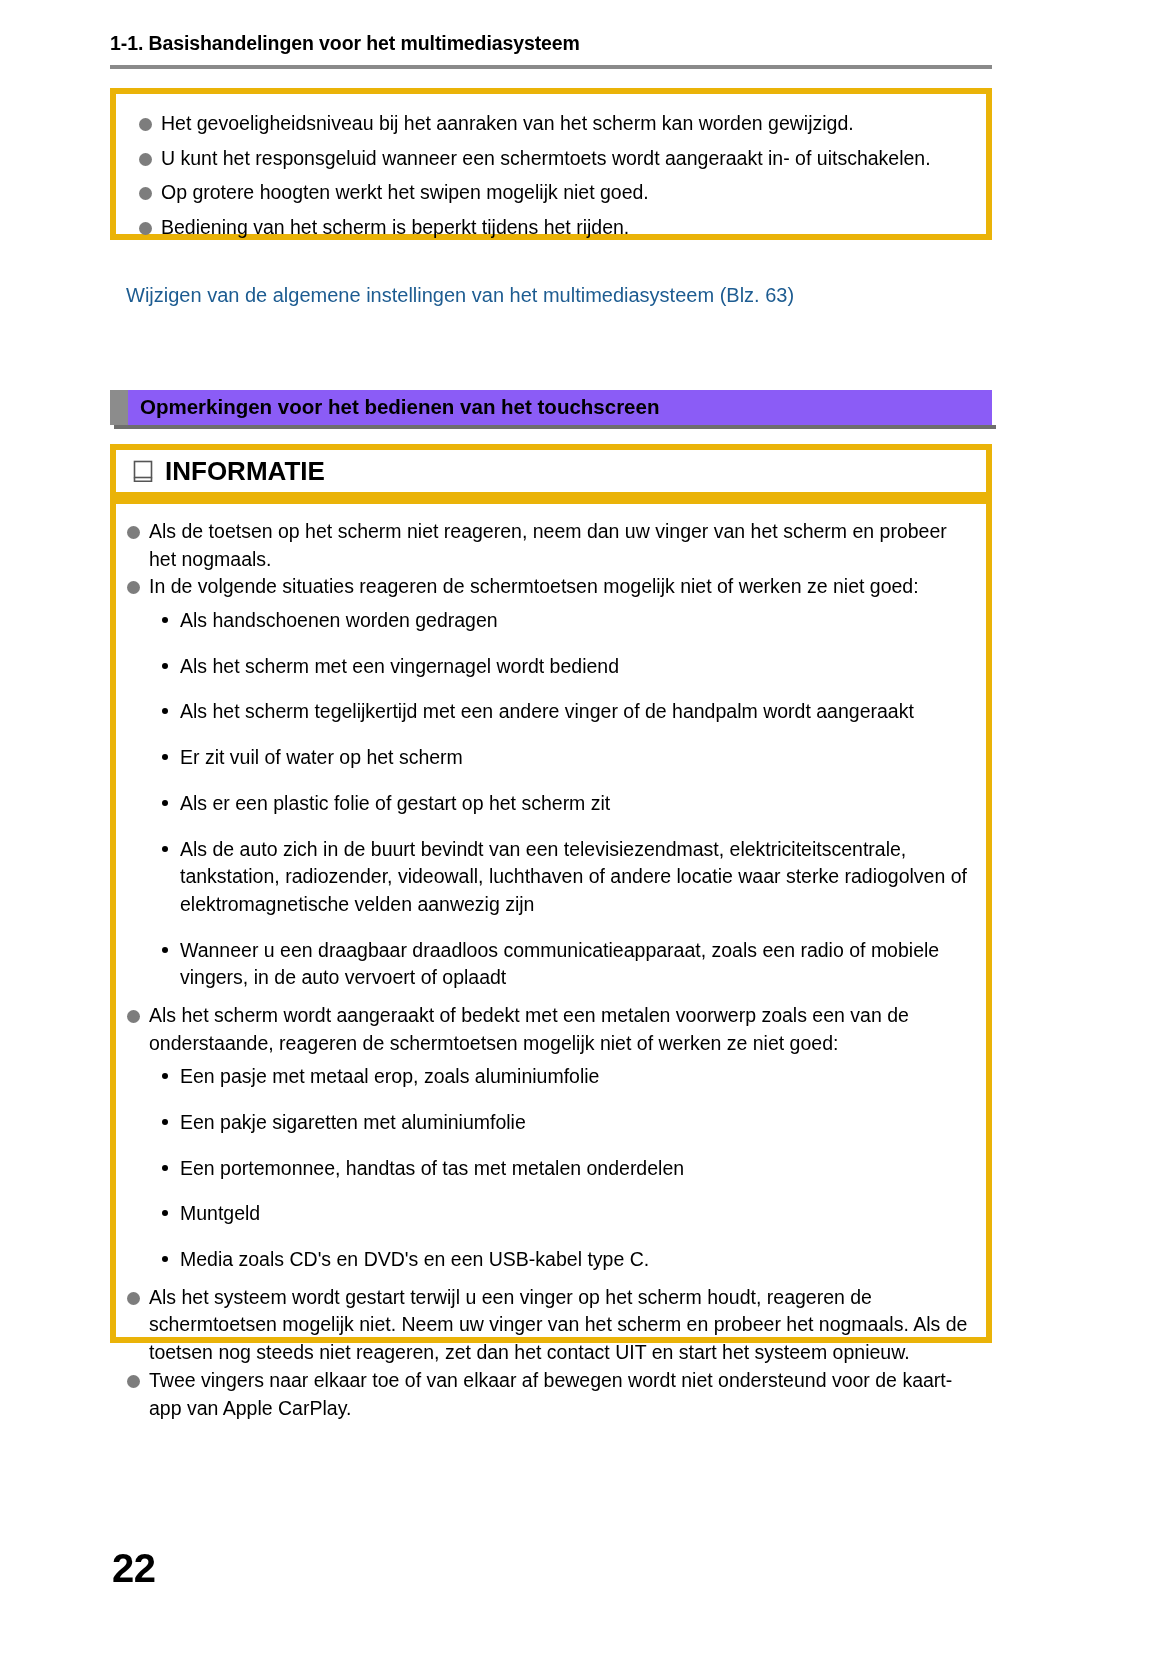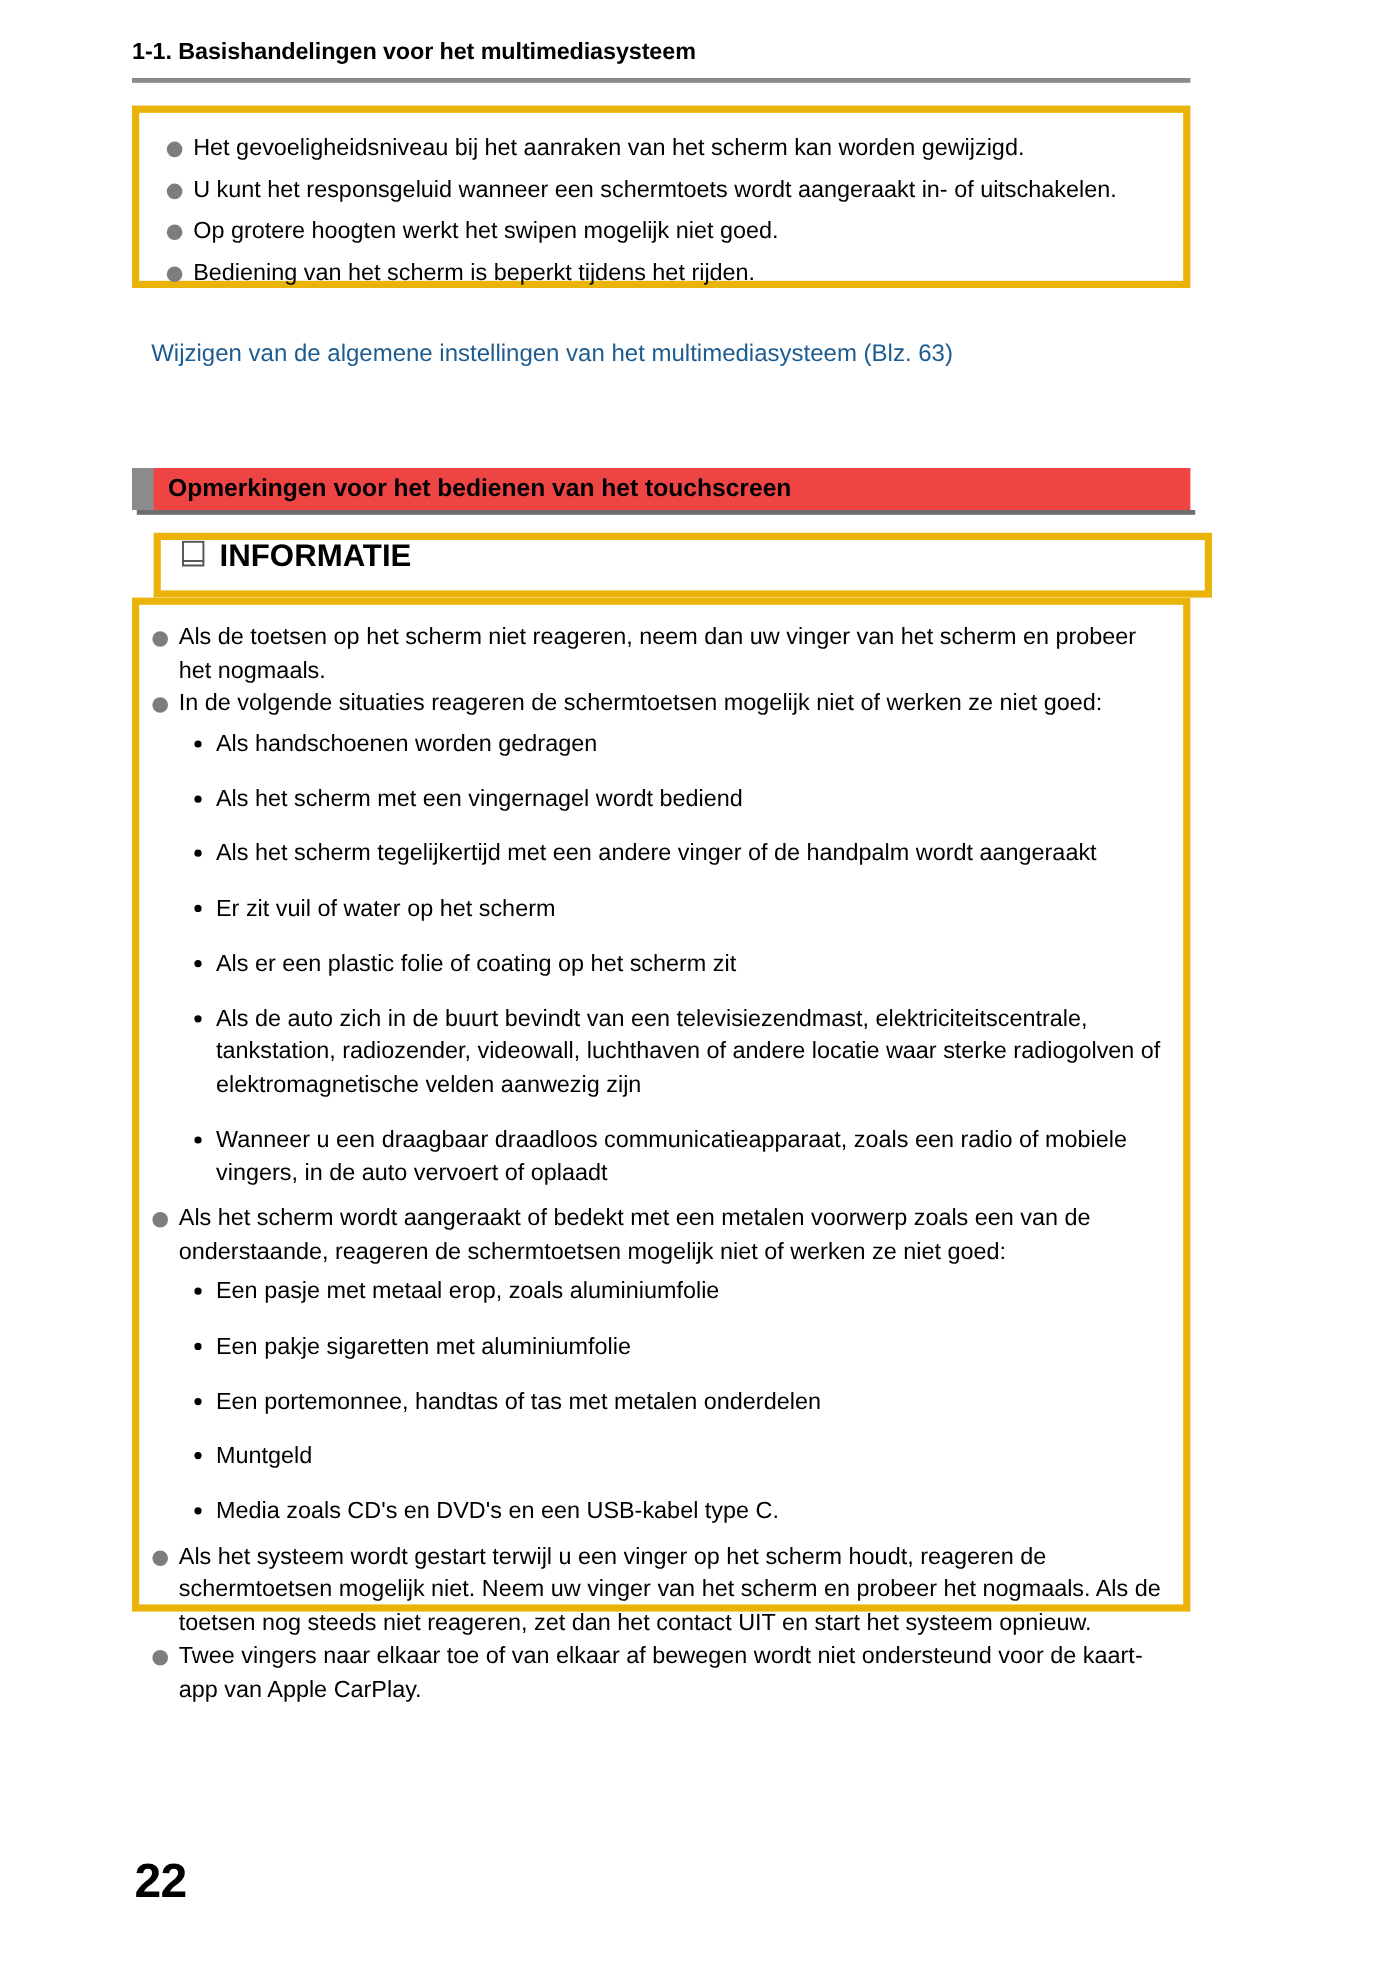--- a/index.html
+++ b/index.html
@@ -129,21 +129,21 @@
     color: #1d5c91;
   }
 
   
   .section-bar {
     position: absolute;
     left: 110px;
     top: 390px;
     width: 882px;
     height: 35px;
-    background: #ef4444;
+    background: #8b5cf6;
     display: flex;
     align-items: center;
   }
   .section-bar .left-tab {
     width: 18px;
     height: 35px;
     background: #8c8c8c;
     flex: 0 0 auto;
   }
   .section-bar .sec-title {
@@ -157,25 +157,26 @@
     position: absolute;
     left: 114px;
     top: 425px;
     width: 882px;
     height: 4px;
     background: #6e6e6e;
   }
 
   
   .info-head-box {
-    left: 128px;
+    left: 110px;
     top: 444px;
     width: 882px;
     height: 54px;
     display: flex;
+    align-items: center;
   }
   .info-icon {
     margin-left: 17px;
     margin-right: 11px;
     width: 21px;
     height: 23px;
     flex: 0 0 auto;
     display: block;
   }
   .info-title {
@@ -303,21 +304,21 @@
           <li>
             <span class="sdot"></span>
             <span>Als het scherm tegelijkertijd met een andere vinger of de handpalm wordt aangeraakt</span>
           </li>
           <li>
             <span class="sdot"></span>
             <span>Er zit vuil of water op het scherm</span>
           </li>
           <li>
             <span class="sdot"></span>
-            <span>Als er een plastic folie of coating op het scherm zit</span>
+            <span>Als er een plastic folie of gestart op het scherm zit</span>
           </li>
           <li>
             <span class="sdot"></span>
             <span>Als de auto zich in de buurt bevindt van een televisiezendmast, elektriciteitscentrale, tankstation, radiozender, videowall, luchthaven of andere locatie waar sterke radiogolven of elektromagnetische velden aanwezig zijn</span>
           </li>
           <li>
             <span class="sdot"></span>
             <span>Wanneer u een draagbaar draadloos communicatieapparaat, zoals een radio of mobiele vingers, in de auto vervoert of oplaadt</span>
           </li>
         </ul>

